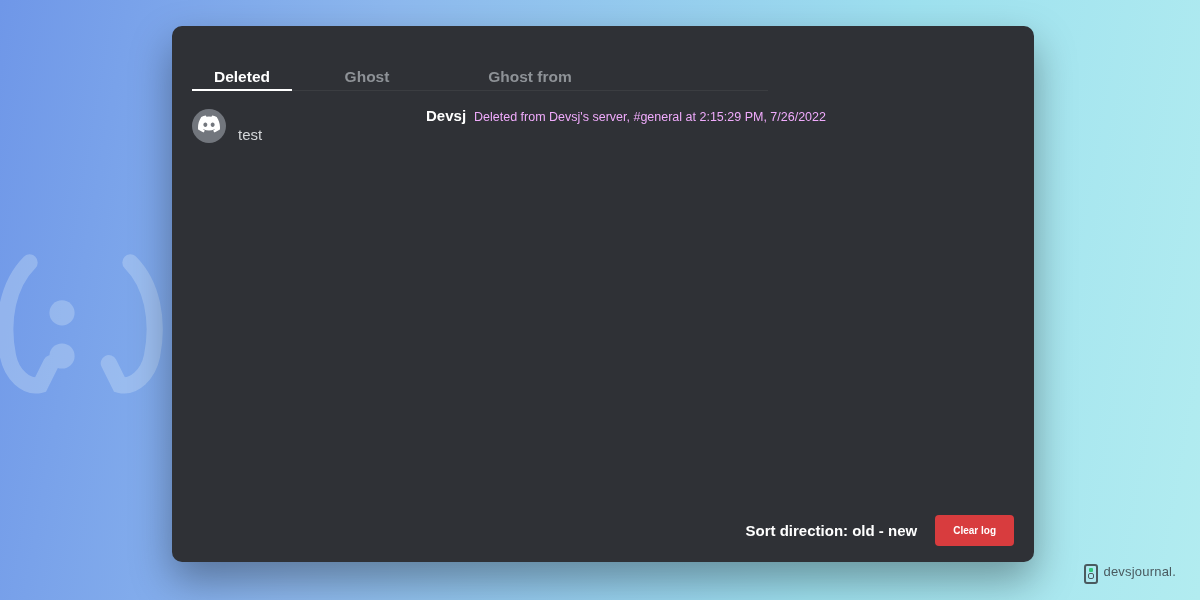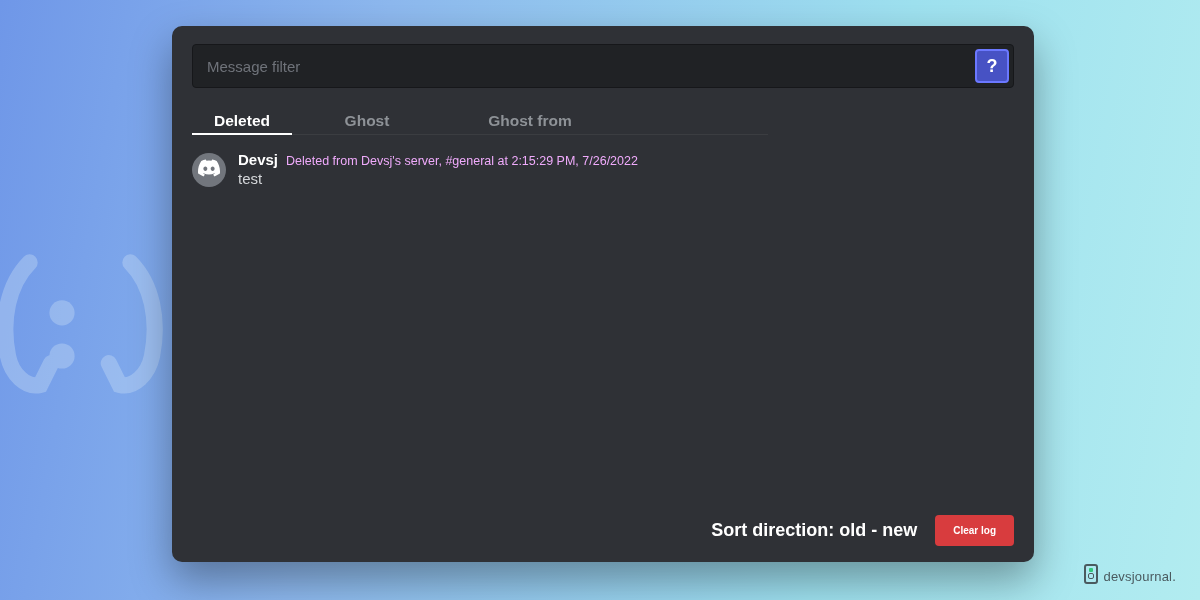--- a/index.html
+++ b/index.html
@@ -121,20 +121,21 @@
     margin-top: 2px;
     flex-shrink: 0;
   }
   .avatar svg { width: 22px; height: 18px; }
   .msg-body { flex: 1; min-width: 0; }
   .msg-header {
     display: flex;
     align-items: baseline;
     gap: 8px;
     flex-wrap: wrap;
+    justify-content: center;
   }
   .author {
     color: #ffffff;
     font-weight: 700;
     font-size: 15px;
   }
   .meta {
     color: #f0abfc;
     font-size: 12.5px;
   }
@@ -148,41 +149,41 @@
   .footer {
     display: flex;
     justify-content: flex-end;
     align-items: center;
     gap: 18px;
     padding-top: 10px;
   }
   .sort-label {
     color: #ffffff;
     font-weight: 600;
-    font-size: 18px;
+    font-size: 15px;
     cursor: pointer;
   }
   .clear-btn {
     background: #d83c3e;
     color: #fff;
     font-weight: 600;
     font-size: 10px;
     border: none;
     border-radius: 4px;
     padding: 10px 18px;
     cursor: pointer;
   }
 
   
   .brand {
     position: absolute;
     right: 24px;
     bottom: 16px;
     display: flex;
-    align-items: flex-end;
+    align-items: flex-start;
     gap: 6px;
     color: #4a5a5f;
     font-size: 13px;
     letter-spacing: 0.2px;
   }
   .brand-icon {
     width: 14px;
     height: 20px;
     border: 2px solid #4a5a5f;
     border-radius: 3px;
@@ -214,24 +215,20 @@
       <path d="M22 18 C10 30 6 50 10 70 C12 80 20 88 28 86 L34 74"></path>
       <path d="M78 18 C90 30 94 50 90 70 C88 80 80 88 72 86 L66 74"></path>
     </g>
     <circle cx="40" cy="46" r="7" fill="#cfe3f7"></circle>
     <circle cx="40" cy="70" r="7" fill="#cfe3f7"></circle>
   </svg>
 </div>
 
 <div class="panel">
 
-  <div class="search-row">
-    <input class="search-input" placeholder="Message filter" style="">
-    <div class="help-btn">?</div>
-  </div>
 
   <div class="tabs">
     <div class="tab t0 active">Deleted</div>
     <div class="tab t2">Ghost</div>
     <div class="tab t3">Ghost from</div>
   </div>
 
   <div class="messages">
     <div class="msg-row">
       <div class="avatar">

